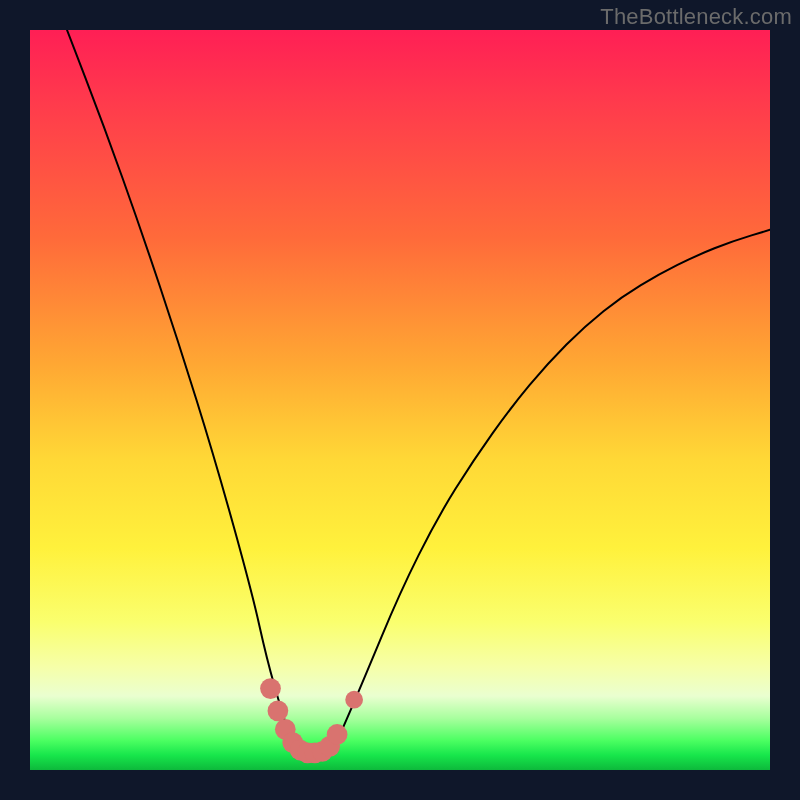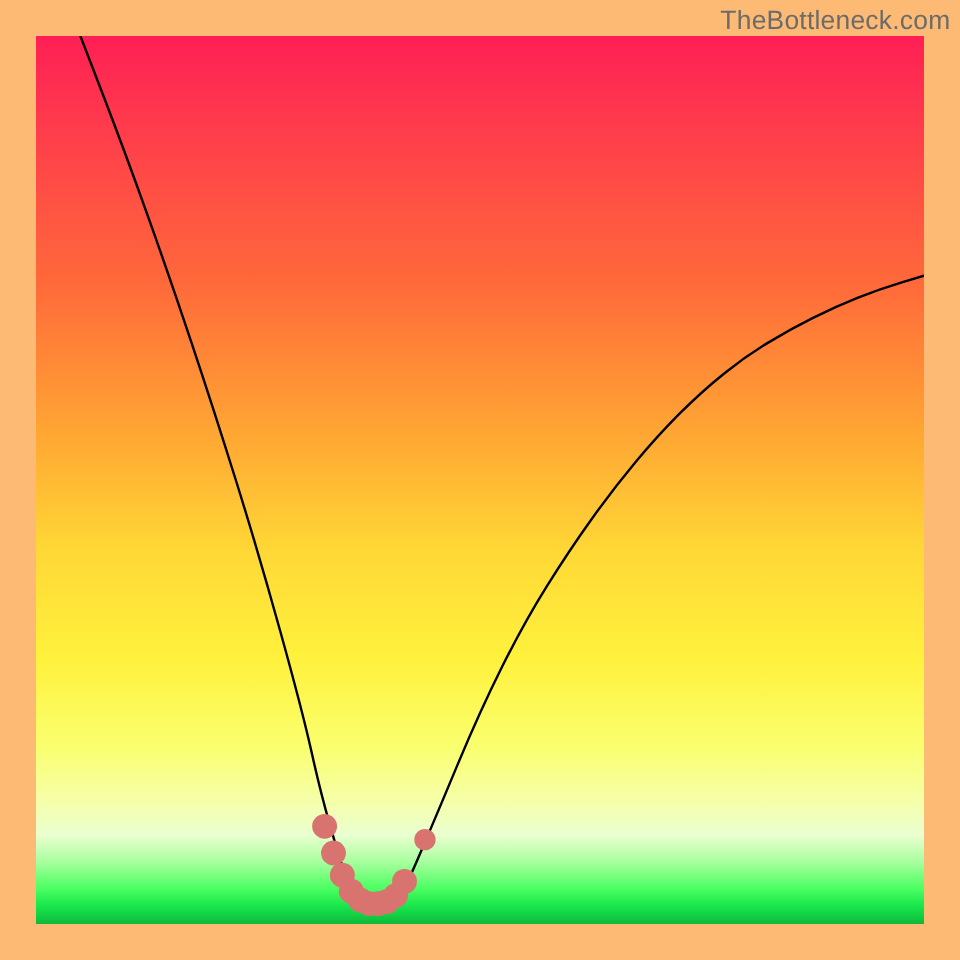--- a/index.html
+++ b/index.html
@@ -10,21 +10,21 @@
     background: #000;
     font-family: Arial, Helvetica, sans-serif;
     overflow: hidden;
   }
   .frame {
     position: absolute;
     left: 0;
     top: 0;
     width: 800px;
     height: 800px;
-    background: #fdba74;
+    background: #0f172a;
   }
   .plot-area {
     position: absolute;
     left: 30px;
     top: 30px;
     width: 740px;
     height: 740px;
     
     background: linear-gradient(
       to bottom,

